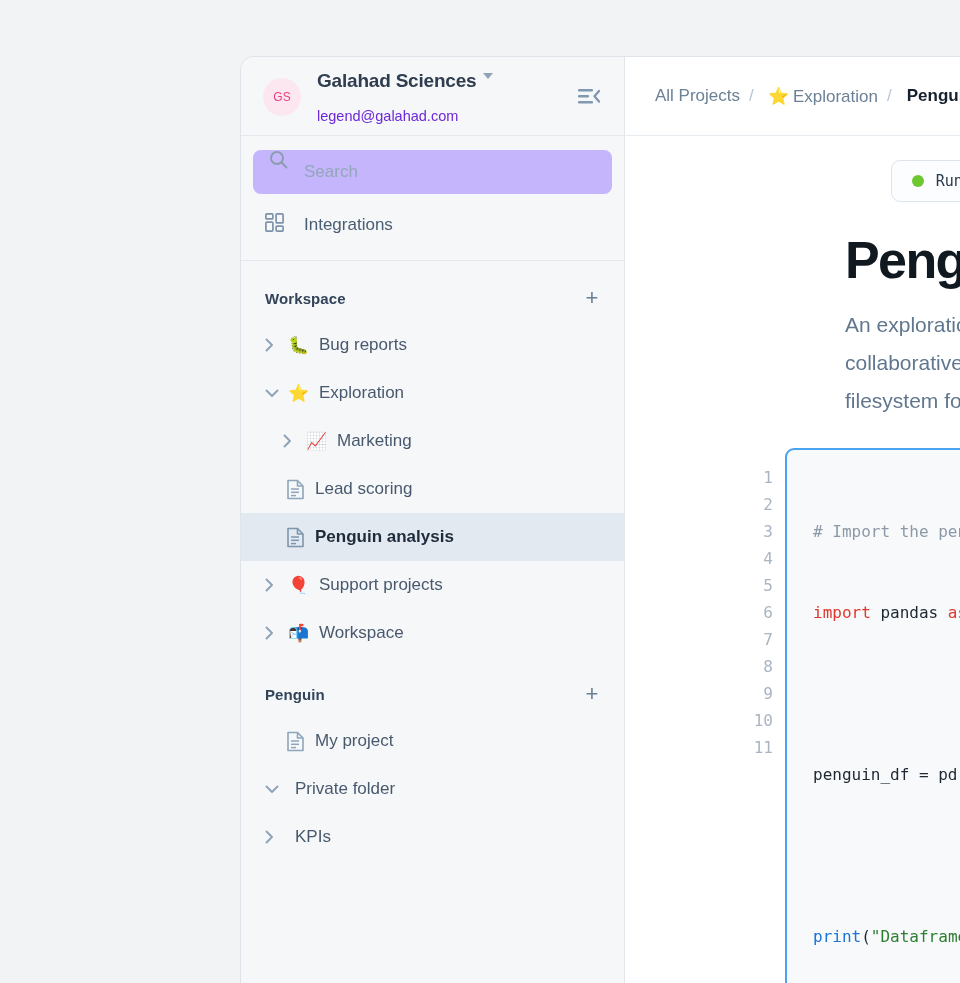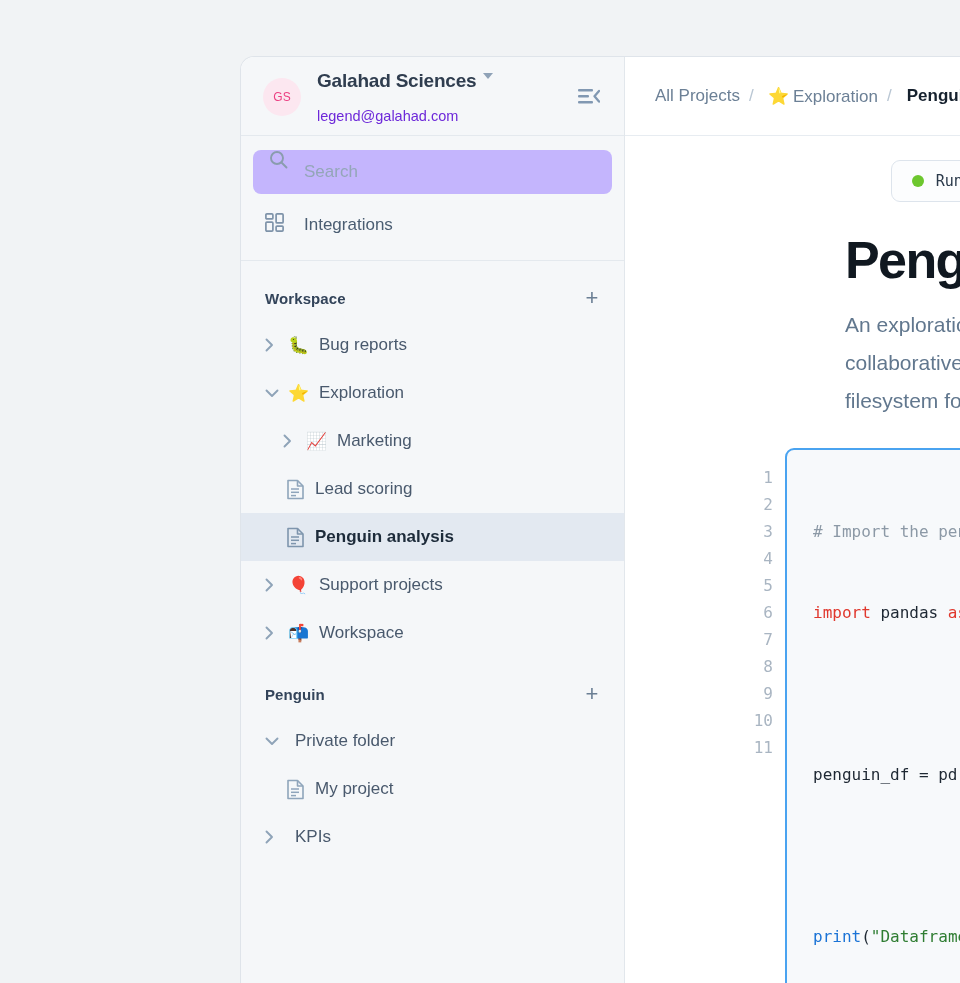--- a/index.html
+++ b/index.html
@@ -389,40 +389,40 @@
         <span class="tree-label">Workspace</span>
       </div>
     </div>
 
     <div>
       <div class="group-head">
         <span class="group-title">Penguin</span>
         <span class="plus-btn">+</span>
       </div>
 
-      <div class="tree-row">
-        <span class="chev">
-          <svg width="14" height="9" viewBox="0 0 14 9">
-              <path d="M1.5 1.5 L7 7 L12.5 1.5" fill="none" stroke="#8ea3b8" stroke-width="1.9" stroke-linecap="round" stroke-linejoin="round"></path>
-            </svg>
-        </span>
-        <span class="tree-label" style="margin-left:8px">Private folder</span>
-      </div>
-
       <div class="tree-row indent-doc2">
         <span class="doc-ic">
           <svg width="19" height="21" viewBox="0 0 19 21">
             <path d="M2 1.5h9.5L17 7v12.5H2z" fill="none" stroke="#8fa5bb" stroke-width="1.6" stroke-linejoin="round"></path>
             <path d="M11.5 1.5V7H17" fill="none" stroke="#8fa5bb" stroke-width="1.6" stroke-linejoin="round"></path>
             <line x1="5" y1="10" x2="13" y2="10" stroke="#8fa5bb" stroke-width="1.5"></line>
             <line x1="5" y1="13.3" x2="13" y2="13.3" stroke="#8fa5bb" stroke-width="1.5"></line>
             <line x1="5" y1="16.6" x2="10" y2="16.6" stroke="#8fa5bb" stroke-width="1.5"></line>
           </svg>
         </span>
         <span class="tree-label">My project</span>
+      </div>
+
+      <div class="tree-row">
+        <span class="chev">
+          <svg width="14" height="9" viewBox="0 0 14 9">
+              <path d="M1.5 1.5 L7 7 L12.5 1.5" fill="none" stroke="#8ea3b8" stroke-width="1.9" stroke-linecap="round" stroke-linejoin="round"></path>
+            </svg>
+        </span>
+        <span class="tree-label" style="margin-left:8px">Private folder</span>
       </div>
 
       <div class="tree-row">
         <span class="chev">
           <svg width="9" height="14" viewBox="0 0 9 14">
               <path d="M1.5 1.5 L7 7 L1.5 12.5" fill="none" stroke="#8ea3b8" stroke-width="1.9" stroke-linecap="round" stroke-linejoin="round"></path>
             </svg>
         </span>
         <span class="tree-label" style="margin-left:8px">KPIs</span>
       </div>

